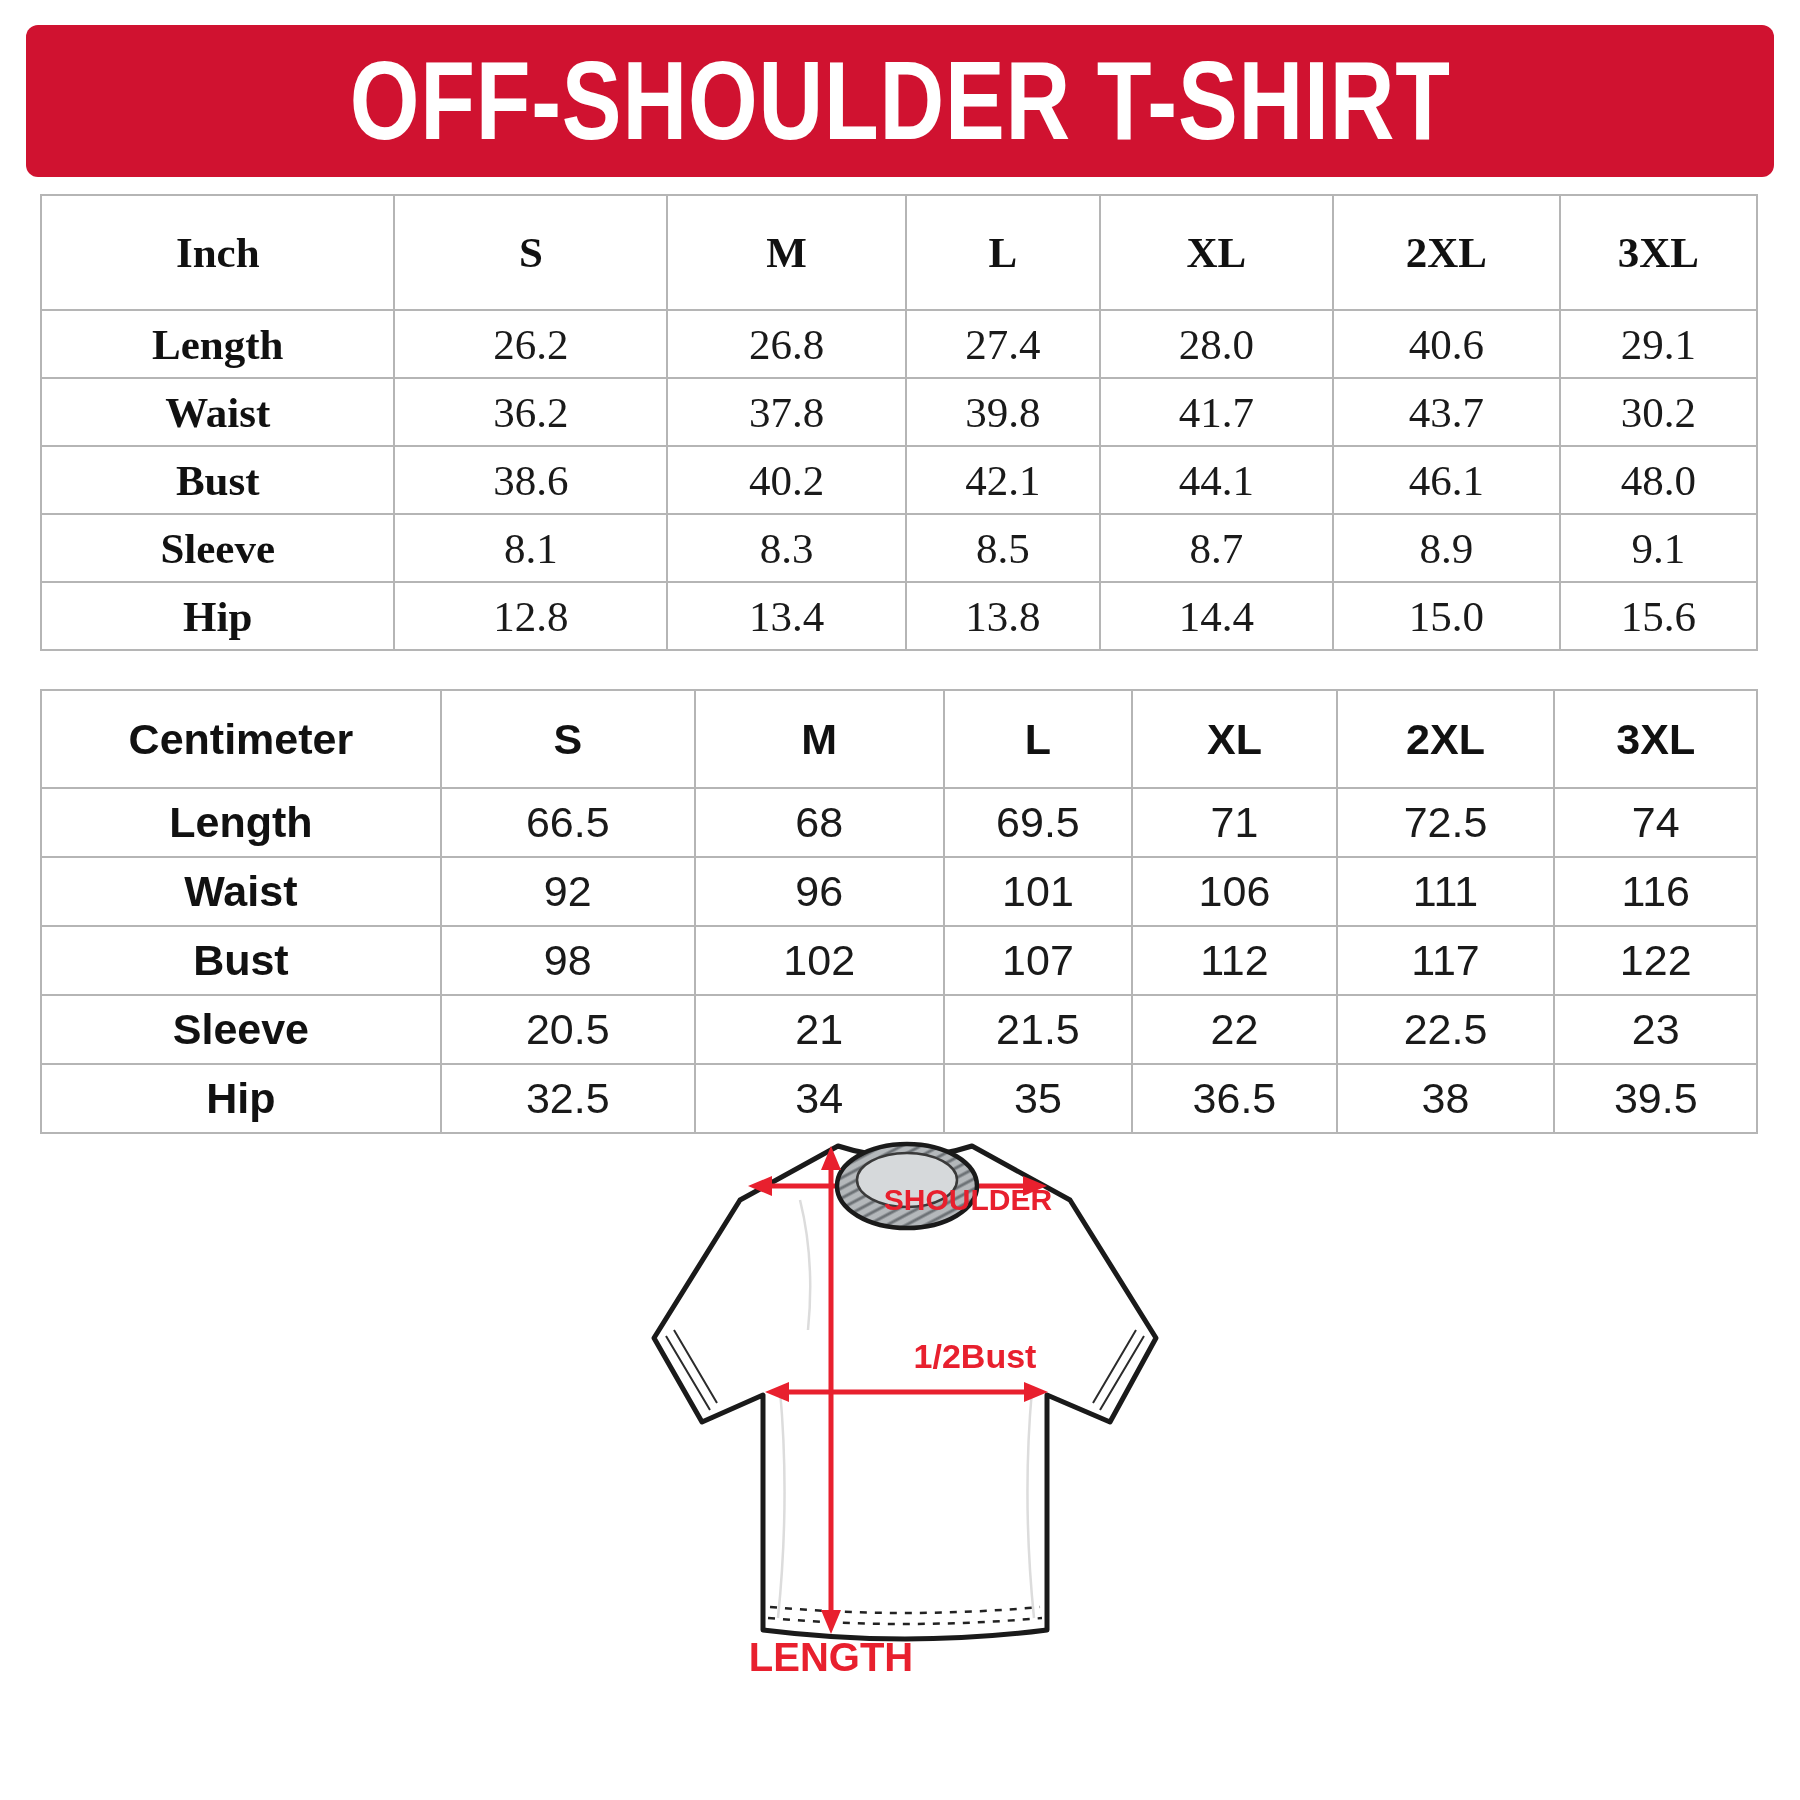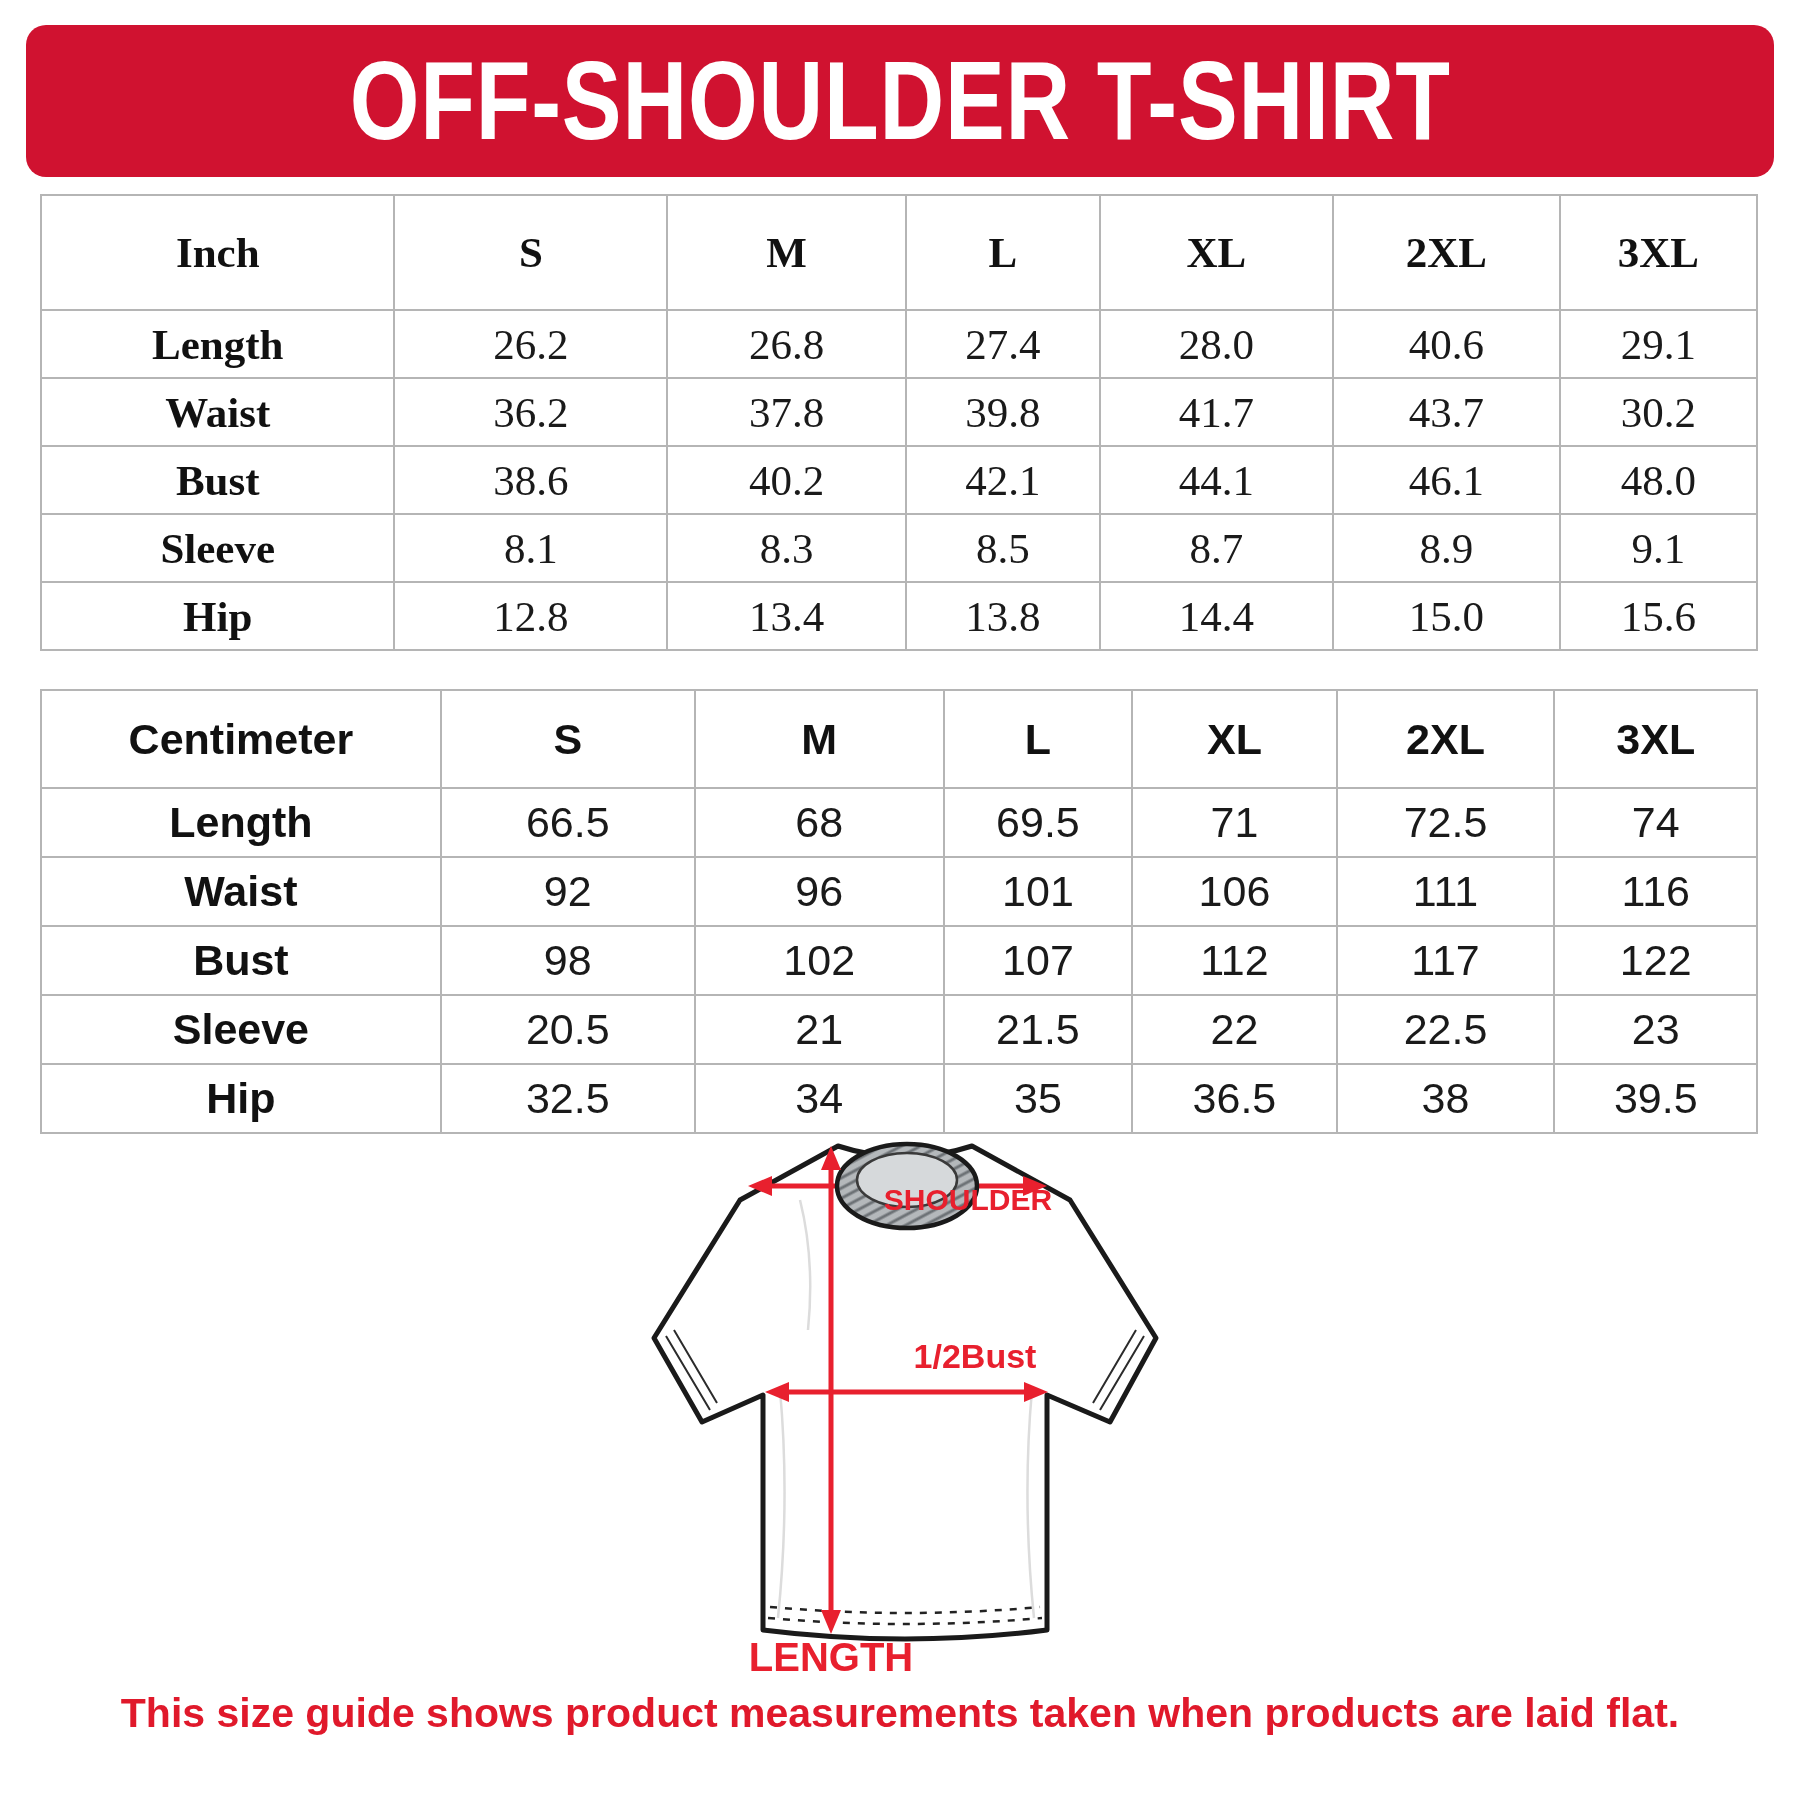--- a/index.html
+++ b/index.html
@@ -13,21 +13,21 @@
   }
   *{box-sizing:border-box;}
   html,body{margin:0;padding:0;}
   body{
     width:1800px;height:1800px;position:relative;background:#ffffff;
     font-family:"Liberation Sans", sans-serif;color:var(--cell-text);
     overflow:hidden;
   }
   .banner{
     position:absolute;left:26px;top:25px;width:1748px;height:152px;
-    background:var(--banner-bg);border-radius:20px;
+    background:var(--banner-bg);border-radius:12px;
     display:flex;align-items:center;justify-content:center;
   }
   .banner-title{
     color:var(--banner-text);font-weight:700;font-size:112px;line-height:1;
     white-space:nowrap;display:inline-block;transform:scaleX(0.8);
     letter-spacing:1px;
   }
   table.size-table{
     position:absolute;left:40px;width:1718px;
     border-collapse:collapse;table-layout:fixed;background:#fff;
@@ -253,14 +253,13 @@
       <polygon class="red-fill" points="408,252 384,242 384,262"></polygon>
     </g>
 
     <text class="red-label" x="328" y="70" font-size="30" text-anchor="middle">SHOULDER</text>
     <text class="red-label" x="335" y="228" font-size="34" text-anchor="middle">1/2Bust</text>
     <text class="red-label" x="191" y="531" font-size="40" text-anchor="middle">LENGTH</text>
   </svg>
 </div>
 
 <div class="footer">
-  <div>This size guide shows product measurements taken when products are laid flat.</div>
 </div>
 
 </body></html>

